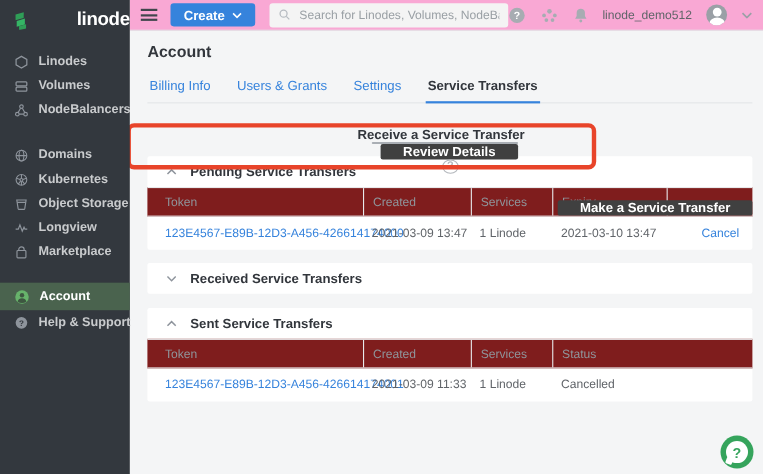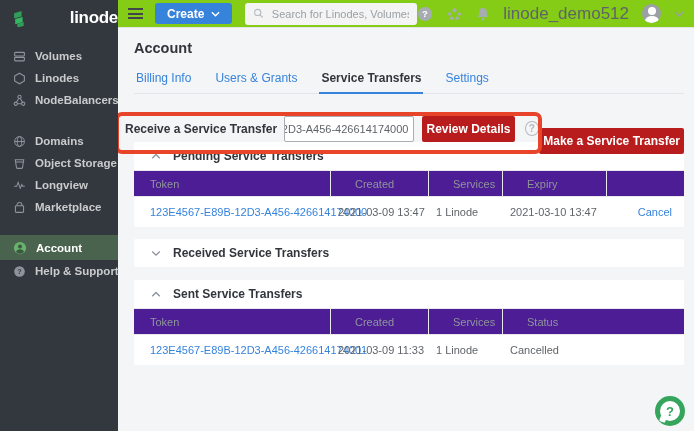--- a/index.html
+++ b/index.html
@@ -12,72 +12,72 @@
   .logo-text { color:#ffffff; font-size:17px; font-weight:bold; letter-spacing:-0.3px; }
   .nav { margin-top:17px; }
   .nav-item { display:flex; align-items:center; gap:9px; height:22px; padding-left:13px;
               color:#c9cbcd; font-size:11.5px; font-weight:bold; cursor:pointer; white-space:nowrap; }
   .nav-item svg { flex:0 0 auto; }
   .gap-lg { margin-top:19px; }
   .gap-md { margin-top:17px; }
   .nav-item.active { background:#4a634e; color:#ffffff; height:25px; }
 
   
-  .topbar { position:absolute; left:118px; top:0; right:0; height:28px; background:#84cc16;
+  .topbar { position:absolute; left:118px; top:0; right:0; height:28px; background:#f9a8d4;
             border-bottom:1px solid #e3e5e8; display:flex; align-items:center; padding:0 10px; z-index:5; }
   .hamburger { cursor:pointer; padding:2px 0; }
   .hamburger span { display:block; width:15px; height:2px; background:#41464d; margin:2.5px 0; }
   .create-btn { margin-left:12px; background:#3683dc; color:#fff; font-size:12px; font-weight:bold;
                 height:21px; border-radius:3px; display:flex; align-items:center; gap:7px; padding:0 12px; cursor:pointer; }
   .searchbar { margin-left:13px; width:272px; height:22px; background:#f4f4f4; border-radius:3px;
                display:flex; align-items:center; padding:0 8px; gap:7px; }
   .searchbar input { border:none; background:transparent; outline:none; font-size:11px; color:#555;
                      width:100%; font-family:inherit; }
   ::placeholder { color:#9aa0a5; }
   .topbar-right { margin-left:auto; display:flex; align-items:center; gap:13px; }
   .tb-icon { cursor:pointer; display:flex; align-items:center; }
-  .username { font-size:17px; color:#606469; cursor:pointer; }
+  .username { font-size:11px; color:#606469; cursor:pointer; }
   .avatar { width:19px; height:19px; border-radius:50%; background:#9aa0a6; position:relative; overflow:hidden; cursor:pointer; }
   .avatar .head { position:absolute; left:5.5px; top:3px; width:8px; height:8px; border-radius:50%; background:#fff; }
   .avatar .body { position:absolute; left:2.5px; top:12px; width:14px; height:10px; border-radius:50%; background:#fff; }
 
   
   .main { position:absolute; left:118px; top:28px; right:0; bottom:0; padding:0 10px 0 16px; }
   .page-title { margin-top:12px; font-size:14.5px; font-weight:bold; color:#32363c; }
   .tabs { display:flex; gap:20px; margin-top:10px; border-bottom:1px solid #e3e5e8; }
   .tab { font-size:12px; color:#3683dc; padding:5px 2px 7px; cursor:pointer; white-space:nowrap; }
   .tab.active { color:#32363c; font-weight:bold; border-bottom:2px solid #3683dc; margin-bottom:-1px; }
 
-  .action-row { display:flex; align-items:center; margin-top:21px; margin-left:-9px; height:27px; position:relative; z-index:2; }
+  .action-row { display:flex; align-items:center; margin-top:21px; margin-left:-9px; height:27px; position:relative; z-index:2;flex-direction:column; }
   .action-label { font-size:12px; font-weight:bold; color:#32363c; margin-right:7px; white-space:nowrap; }
   .token-input { width:133px; height:26px; border:1px solid #a9aeb4; border-radius:2px; background:#fff;
                  font-size:11px; color:#606469; padding:0 5px; line-height:24px;
                  overflow:hidden; white-space:nowrap; direction:rtl; cursor:text; }
   .token-input span { direction:ltr; unicode-bidi:bidi-override; }
-  .btn-blue { background:#b91c1c; color:#fff; font-weight:bold; font-size:12px; height:26px;
-              padding:0 4px; border-radius:2px; display:flex; align-items:center; cursor:pointer; white-space:nowrap; }
+  .btn-blue { background:#404040; color:#fff; font-weight:bold; font-size:12px; height:26px;
+              padding:0 20px; border-radius:2px; display:flex; align-items:center; cursor:pointer; white-space:nowrap; }
   .review-btn { margin-left:8px; }
   .tip-icon { margin-left:10px; width:15px; height:15px; border-radius:50%; border:1.5px solid #b3b7bc;
               color:#b3b7bc; font-size:10px; font-weight:bold; display:flex; align-items:center;
               justify-content:center; cursor:pointer; }
   .make-btn { margin-left:auto;margin-top:24px; }
 
   .annotation { position:absolute; left:-3px; top:84px; width:427px; height:42px;
                 border:4px solid #e8442a; border-radius:7px; z-index:3; pointer-events:none; }
 
   .card { background:#ffffff; border-radius:2px; }
   .card.pending { }
   .card.received { margin-top:12px; }
   .card.sent { margin-top:13px; }
   .sec-head { display:flex; align-items:center; gap:12px; height:28px; padding-left:17px; cursor:pointer; }
   .sec-title { font-size:12px; font-weight:bold; color:#32363c; }
   .thead, .trow { display:grid; grid-template-columns:196px 98px 74px 1fr 78px; align-items:center; }
   .sent .thead, .sent .trow { grid-template-columns:196px 98px 74px 1fr; }
-  .thead { height:27px; background:#4c1d95; border-top:1px solid #e8e9eb; border-bottom:1px solid #e8e9eb; }
-  .th { font-size:11px; color:#8f959b; padding-left:24px; border-left:1px solid #e8e9eb; height:100%;
+  .thead { height:27px; background:#7f1d1d; border-top:1px solid #e8e9eb; border-bottom:1px solid #e8e9eb; }
+  .th { font-size:11px; color:#8f959b; padding-left:8px; border-left:1px solid #e8e9eb; height:100%;
         display:flex; align-items:center; }
   .th.first { padding-left:16px; border-left:none; }
   .trow { height:30px; }
   .td { font-size:11px; color:#606469; padding-left:8px; white-space:nowrap; }
   .td.first { padding-left:16px; }
   .link { color:#3683dc; cursor:pointer; text-decoration:none; }
   .td.action { text-align:right; padding-right:12px; }
 
   .page-footer { display:flex; gap:26px; margin-top:14px; align-items:center; }
   .page-footer span { font-size:11px; color:#5d6064; cursor:pointer; }
@@ -99,48 +99,56 @@
       <polygon points="2,3 9,1 9,6 2,8" fill="#2f9e57"></polygon>
       <polygon points="3,8.5 10,6.5 10,11.5 3,13.5" fill="#35b665"></polygon>
       <polygon points="5,13 11,11.3 11,15 5,16.5" fill="#2f9e57"></polygon>
     </svg>
     <span class="logo-text">linode</span>
   </div>
 
   <div class="nav">
     <div class="nav-item">
       <svg width="13" height="13" viewBox="0 0 16 16" fill="none" stroke="#8e949c" stroke-width="1.4">
+          <polygon points="8,1.5 14,5 14,11 8,14.5 2,11 2,5"></polygon>
+        </svg>
+      <span>Linodes</span>
+    </div>
+    <div class="nav-item">
+      <svg width="13" height="13" viewBox="0 0 16 16" fill="none" stroke="#8e949c" stroke-width="1.4">
           <rect x="2" y="3" width="12" height="4.4" rx="1"></rect>
           <rect x="2" y="9" width="12" height="4.4" rx="1"></rect>
         </svg>
       <span>Volumes</span>
-    </div>
-    <div class="nav-item">
-      <svg width="13" height="13" viewBox="0 0 16 16" fill="none" stroke="#8e949c" stroke-width="1.4">
-          <polygon points="8,1.5 14,5 14,11 8,14.5 2,11 2,5"></polygon>
-        </svg>
-      <span>Linodes</span>
     </div>
     <div class="nav-item">
       <svg width="13" height="13" viewBox="0 0 16 16" fill="none" stroke="#8e949c" stroke-width="1.3">
           <circle cx="8" cy="3.6" r="2"></circle>
           <circle cx="3.4" cy="12" r="2"></circle>
           <circle cx="12.6" cy="12" r="2"></circle>
           <path d="M7 5.5 L4.3 10.2 M9 5.5 L11.7 10.2 M5.4 12 H10.6"></path>
         </svg>
       <span>NodeBalancers</span>
     </div>
 
     <div class="nav-item gap-lg">
       <svg width="13" height="13" viewBox="0 0 16 16" fill="none" stroke="#8e949c" stroke-width="1.2">
           <circle cx="8" cy="8" r="6"></circle>
           <ellipse cx="8" cy="8" rx="2.7" ry="6"></ellipse>
           <path d="M2 8h12"></path>
         </svg>
       <span>Domains</span>
+    </div>
+    <div class="nav-item">
+      <svg width="13" height="13" viewBox="0 0 16 16" fill="none" stroke="#8e949c" stroke-width="1.2">
+          <circle cx="8" cy="8" r="6"></circle>
+          <circle cx="8" cy="8" r="1.6"></circle>
+          <path d="M8 2v4.4 M8 9.6V14 M2.3 6.2l4.2 1.3 M13.7 6.2L9.5 7.5 M4.4 12.7L7 9.4 M11.6 12.7L9 9.4"></path>
+        </svg>
+      <span>Kubernetes</span>
     </div>
     <div class="nav-item">
       <svg width="13" height="13" viewBox="0 0 16 16" fill="none" stroke="#8e949c" stroke-width="1.3">
           <path d="M2.8 3.5h10.4l-1.5 9.7a1 1 0 0 1-1 .8H5.3a1 1 0 0 1-1-.8z"></path>
           <path d="M3.2 6.2h9.6"></path>
         </svg>
       <span>Object Storage</span>
     </div>
     <div class="nav-item">
       <svg width="13" height="13" viewBox="0 0 16 16" fill="none" stroke="#8e949c" stroke-width="1.3">
@@ -225,22 +233,22 @@
       </svg>
   </div>
 </div>
 
 <div class="main">
   <div class="page-title">Account</div>
 
   <div class="tabs">
     <div class="tab">Billing Info</div>
     <div class="tab">Users &amp; Grants</div>
+    <div class="tab">Settings</div>
     <div class="tab active">Service Transfers</div>
-    <div class="tab">Settings</div>
   </div>
 
   <div class="annotation"></div>
 
   <div class="action-row">
     <span class="action-label">Receive a Service Transfer</span>
     <div class="token-input"><span>9B-12D3-A456-426614174000</span></div>
     <div class="btn-blue review-btn">Review Details</div>
     <div class="tip-icon">?</div>
     <div class="btn-blue make-btn">Make a Service Transfer</div>

